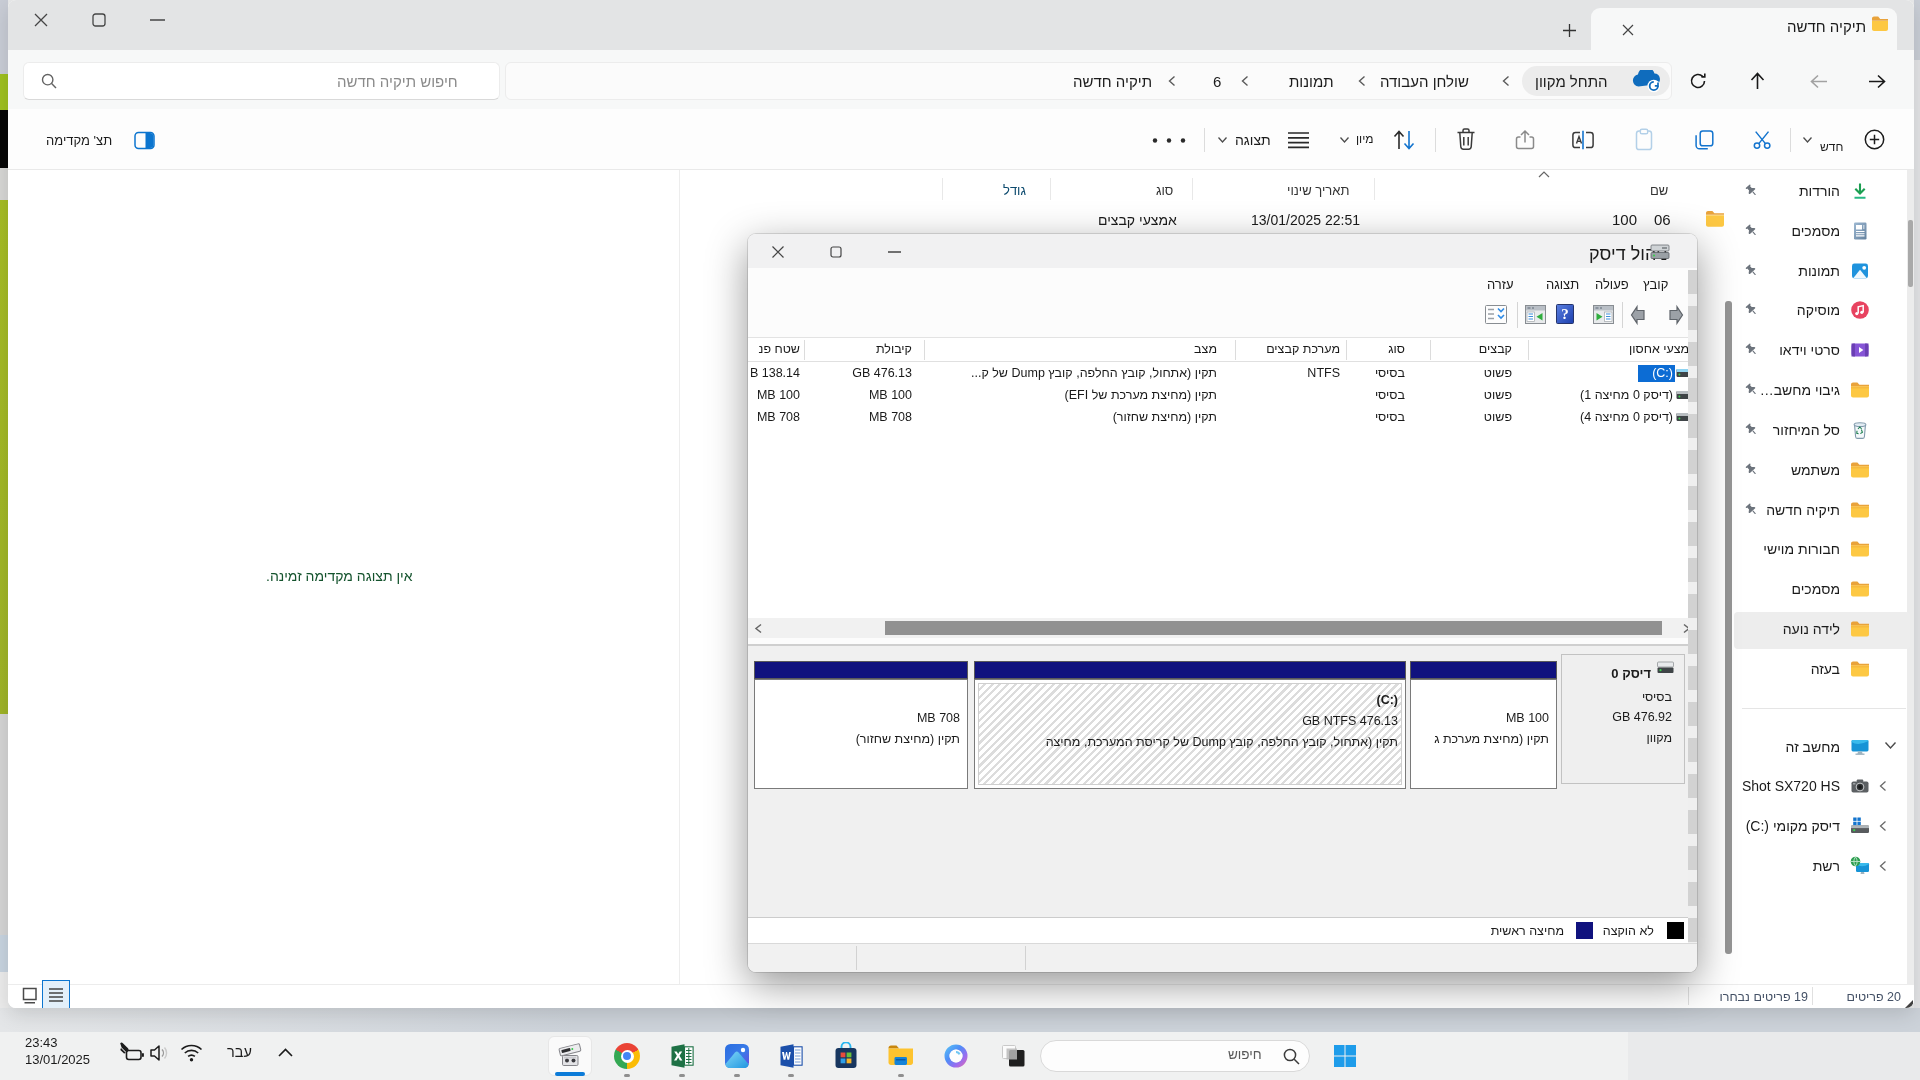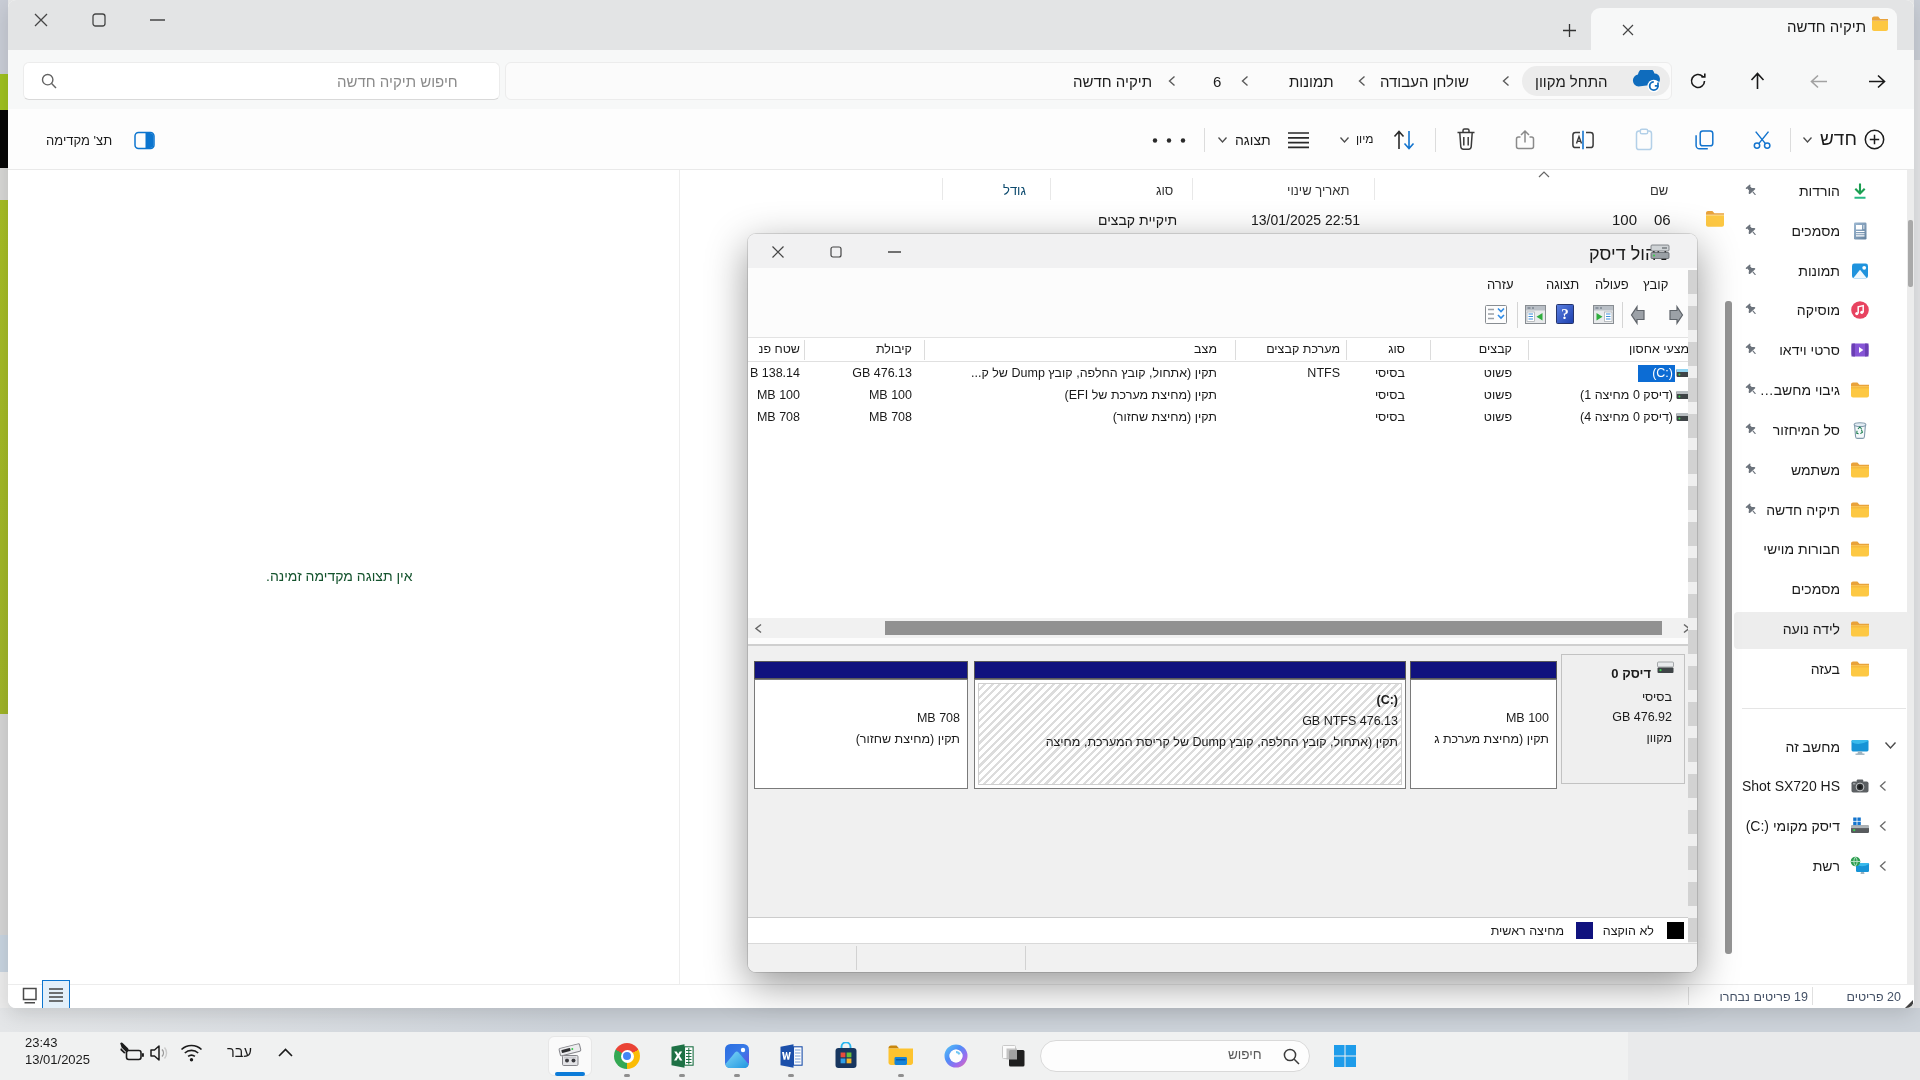--- a/index.html
+++ b/index.html
@@ -125,21 +125,21 @@
       <path d="M10.6 10.6 L15 15" stroke="#636363" stroke-width="1.4"></path>
     </svg>
   <div class="ab" style="left:329px;top:73px;font-size:15px;color:#8a8a8a">חיפוש תיקיה חדשה</div>
 
   <div class="ab" style="left:0;top:109px;width:1906px;height:61px;background:#fdfdfd;border-bottom:1px solid #e9e9e9"></div>
 
   <svg class="ab" style="left:1856px;top:129px" width="21" height="21" viewBox="0 0 21 21">
       <circle cx="10.5" cy="10.5" r="9.2" fill="none" stroke="#1c1c1c" stroke-width="1.5"></circle>
       <path d="M10.5 5.8 v9.4 M5.8 10.5 h9.4" stroke="#1c1c1c" stroke-width="1.5"></path>
     </svg>
-  <div class="ab" style="left:1812px;top:128px;font-size:19px">חדש</div>
+  <div class="ab" style="left:1812px;top:140px;font-size:12px">חדש</div>
   <svg class="ab" style="left:1794px;top:136px" width="11" height="8" viewBox="0 0 11 8">
       <path d="M1.5 1.5 L5.5 6 L9.5 1.5" fill="none" stroke="#4d4d4d" stroke-width="1.3"></path>
     </svg>
   <div class="ab" style="left:1782px;top:128px;width:1px;height:24px;background:#dcdcdc"></div>
 
   <svg class="ab" style="left:1744px;top:129px" width="22" height="22" viewBox="0 0 22 22">
       <circle cx="5" cy="16.6" r="2.7" fill="none" stroke="#1374ce" stroke-width="1.5"></circle>
       <circle cx="15.2" cy="16.6" r="2.7" fill="none" stroke="#1374ce" stroke-width="1.5"></circle>
       <path d="M6.8 14.6 L16.5 2.6 M13.4 14.6 L3.7 2.6" stroke="#1374ce" stroke-width="1.5" fill="none"></path>
     </svg>
@@ -216,21 +216,21 @@
   <div class="ab" style="left:1184px;top:178px;width:1px;height:22px;background:#e8e8e8"></div>
   <div class="ab" style="left:1042px;top:178px;width:1px;height:22px;background:#e8e8e8"></div>
   <div class="ab" style="left:934px;top:178px;width:1px;height:22px;background:#e8e8e8"></div>
 
   <svg class="ab" style="left:1697px;top:210px" width="20" height="18" viewBox="0 0 20 18">
       <path d="M1 3 c0-1.1 .9-2 2-2 h4.4 l2 2.2 H19 v1.6 H1 Z" fill="#e9a33b"></path>
       <path d="M1 5.2 h18 v9.6 c0 1.1 -.9 2 -2 2 H3 c-1.1 0 -2 -.9 -2 -2 Z" fill="#fdc843"></path>
     </svg>
   <div class="ab" style="left:1604px;top:211px;font-size:15px" dir="ltr">100<span style="display:inline-block;width:17px"></span>06</div>
   <div class="ab" style="left:1243px;top:212px;font-size:14px" dir="ltr">13/01/2025 22:51</div>
-  <div class="ab" style="left:1090px;top:212px;font-size:14px">תיקיית קבצים</div>
+  <div class="ab" style="left:1090px;top:212px;font-size:14px">אמצעי קבצים</div>
 
   <div class="ab" style="left:1717px;top:301px;width:7px;height:653px;background:#959595;border-radius:3px"></div>
   <div class="ab" style="left:1899px;top:170px;width:7px;height:814px;background:#ececec"></div>
   <div class="ab" style="left:1900px;top:220px;width:5px;height:67px;background:#a9a9a9;border-radius:2px"></div>
   <div id="nav">
   <div class="nitem" style="top:612px;background:#ededed"></div>
   <div class="ntext" style="top:173px">הורדות</div>
       <svg class="nico" style="top:181px" width="20" height="20" viewBox="0 0 20 20">
         <path d="M10 2.5 v9.5 M5.3 7.7 L10 12.5 L14.7 7.7" stroke="#1b9e51" stroke-width="2.1" fill="none"></path>
         <path d="M4.5 16.8 h11" stroke="#27b883" stroke-width="2.1"></path>

